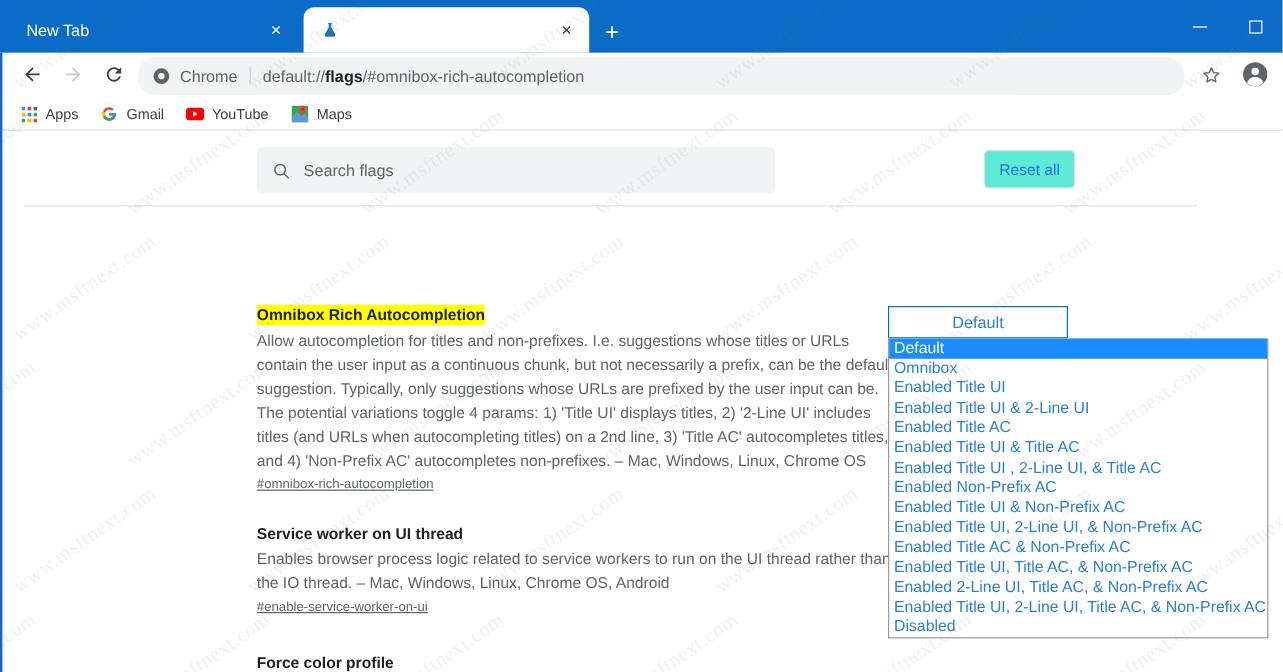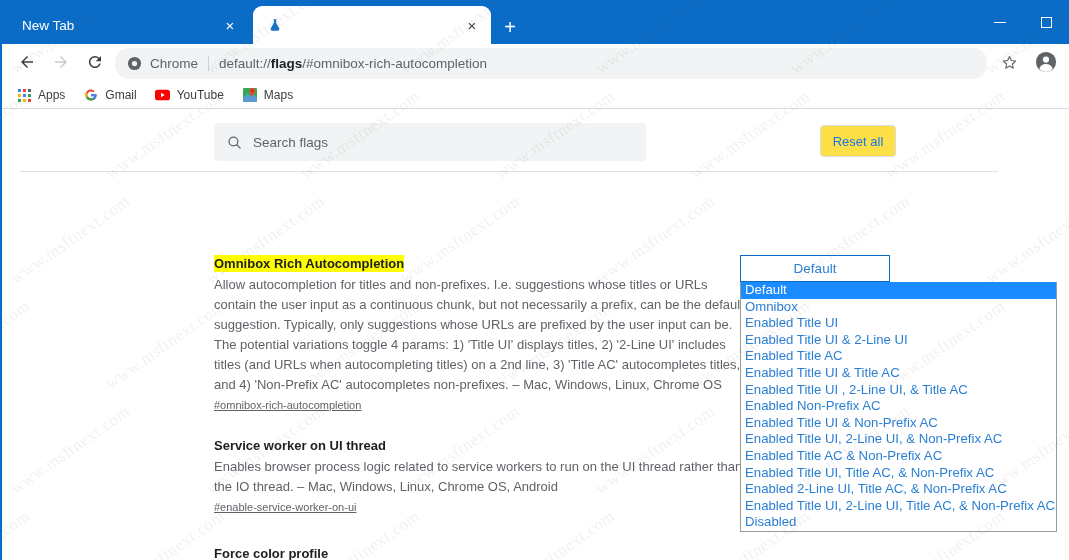--- a/index.html
+++ b/index.html
@@ -103,21 +103,21 @@
   .search-box {
     position:absolute; left: 194px; top: 14px; width: 432px; height: 38px;
     background:#f1f3f4; border-radius: 4px;
     display:flex; align-items:center; padding-left: 12px; gap: 10px;
   }
   .search-ph { font-size: 13.5px; color:#5f6368; }
   .reset-btn {
     position:absolute; left: 820px; top: 125px;
     width: 76px; height: 32px;
     border: 1px solid #dadce0; border-radius: 4px;
-    background:#fde047; color:#1a73e8;
+    background:#5eead4; color:#1a73e8;
     font-size: 13px; font-family:"Liberation Sans", sans-serif;
     display:flex; align-items:center; justify-content:center;
     cursor: pointer;
   }
 
   .flags-body { position:relative; padding-top: 19px; }
   .flag-item { position:absolute; left:194px; width: 536px; }
   .flag-title {
     font-size: 13px; font-weight: 700; color:#202124;
     margin-bottom: 3px; display:inline-block; line-height: 17px;

